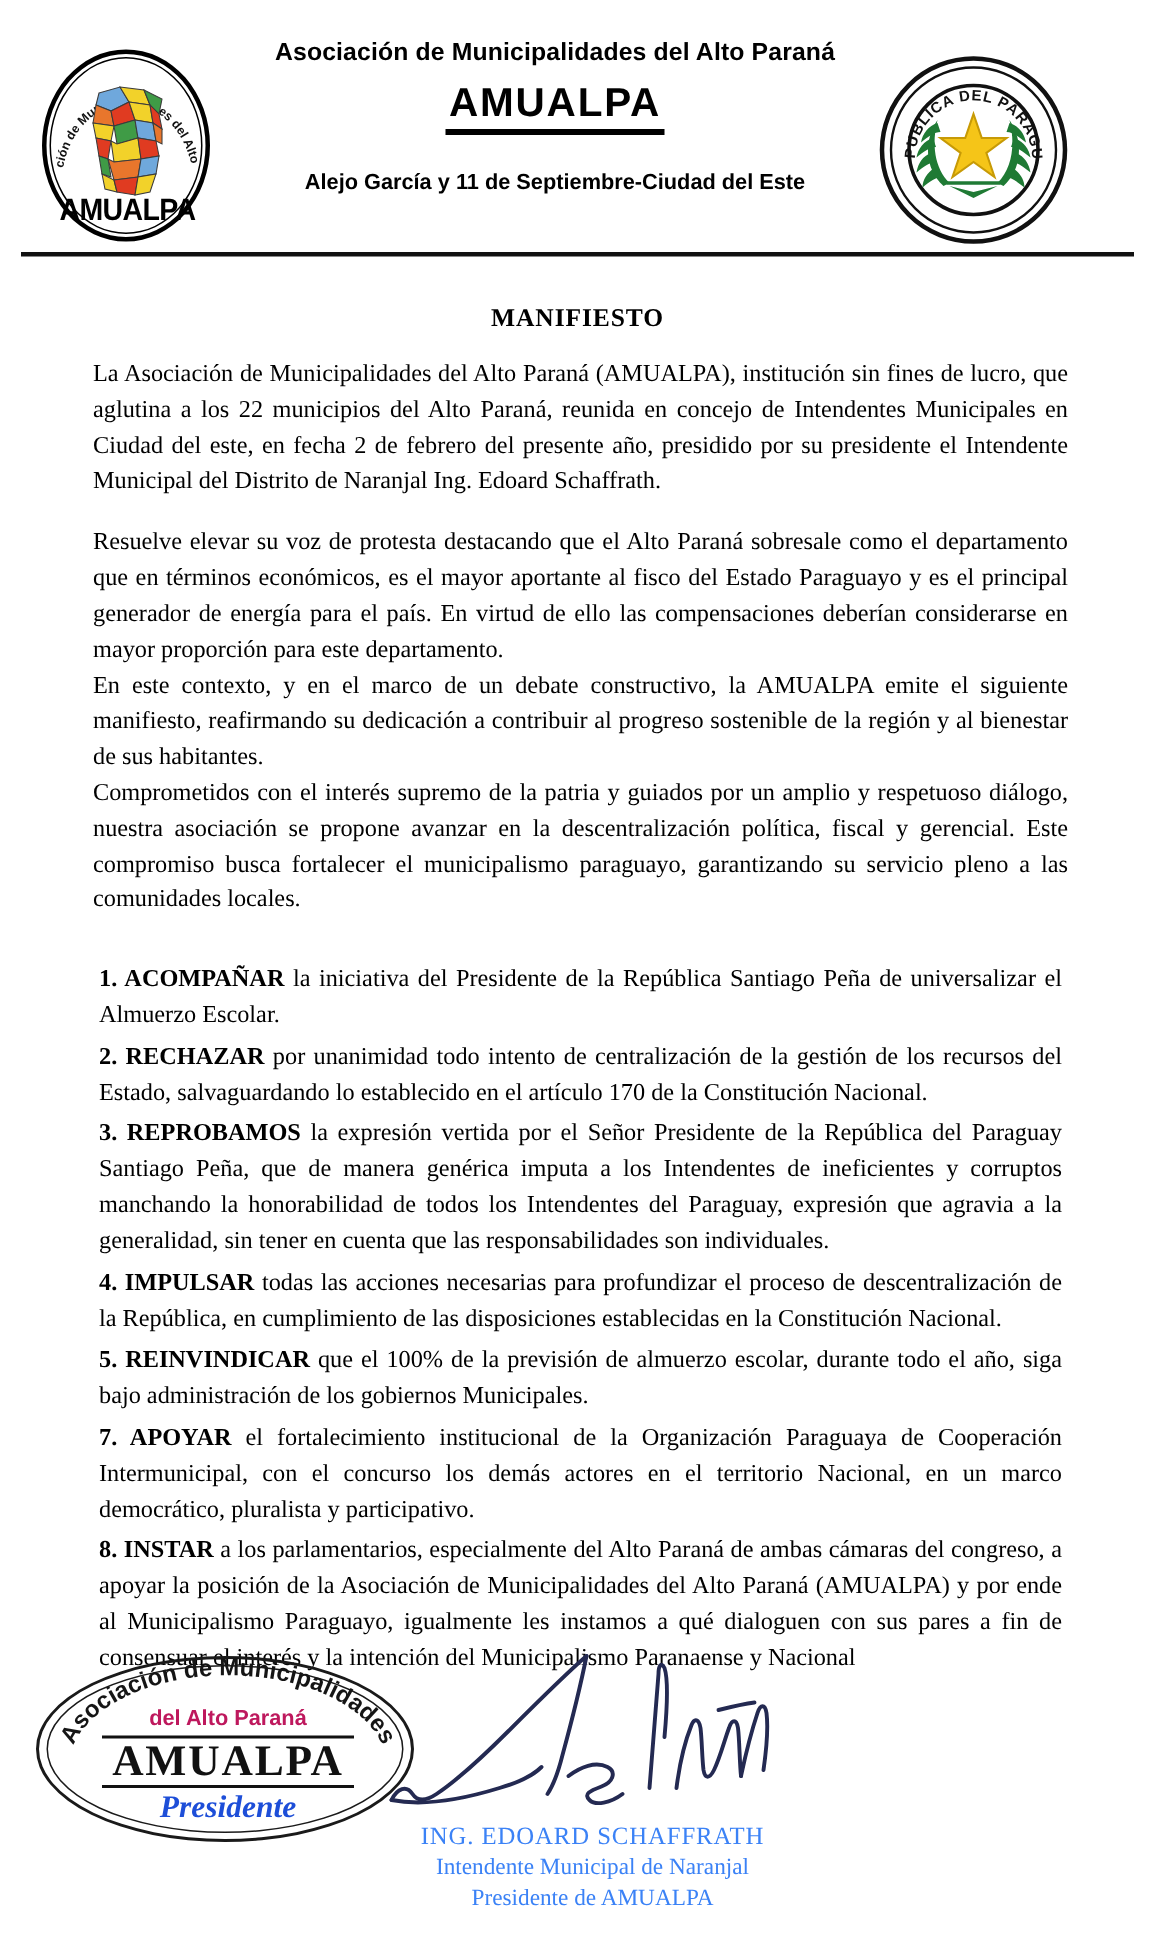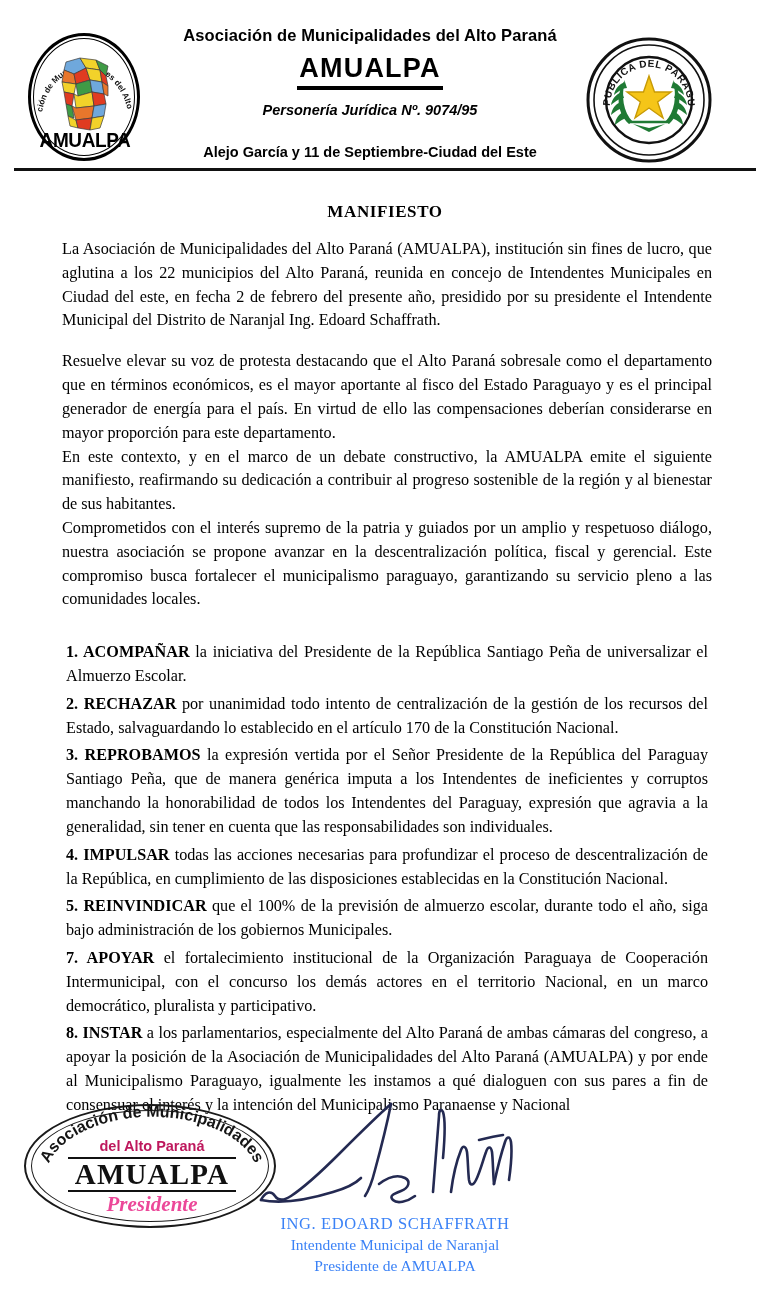--- a/index.html
+++ b/index.html
@@ -239,21 +239,21 @@
   }
   .stamp-role {
     position: absolute;
     left: 0; top: 90px;
     width: 260px;
     text-align: center;
     font-family: "Liberation Serif", serif;
     font-style: italic;
     font-size: 21px;
     font-weight: bold;
-    color: #ec4899;
+    color: #1d4ed8;
   }
 
   .signature {
     position: absolute;
     left: 255px;
     top: 6px;
     width: 280px;
     height: 120px;
   }
   .sign-block {
@@ -323,21 +323,20 @@
     </svg>
 
     <div class="brandword">AMUALPA</div>
   </div>
 
   <div class="header-center">
     <div class="org-name">Asociación de Municipalidades del Alto Paraná</div>
     <div class="acronym-wrap">
       <div class="acronym">AMUALPA</div>
     </div>
-    <div class="personeria">Personería Jurídica Nº. 9074/95</div>
     <div class="address">Alejo García y 11 de Septiembre-Ciudad del Este</div>
   </div>
 
   <div class="logo-paraguay">
     <svg viewBox="0 0 128 128" width="128" height="128">
       <circle cx="64" cy="64" r="61" fill="#fff" stroke="#111" stroke-width="3"></circle>
       <circle cx="64" cy="64" r="55" fill="#fff" stroke="#111" stroke-width="1.6"></circle>
       <circle cx="64" cy="64" r="43" fill="#fff" stroke="#111" stroke-width="2.4"></circle>
       <defs>
         <path id="pyArcTop" d="M 25,70 A 39,39 0 0 1 103,70" fill="none"></path>

